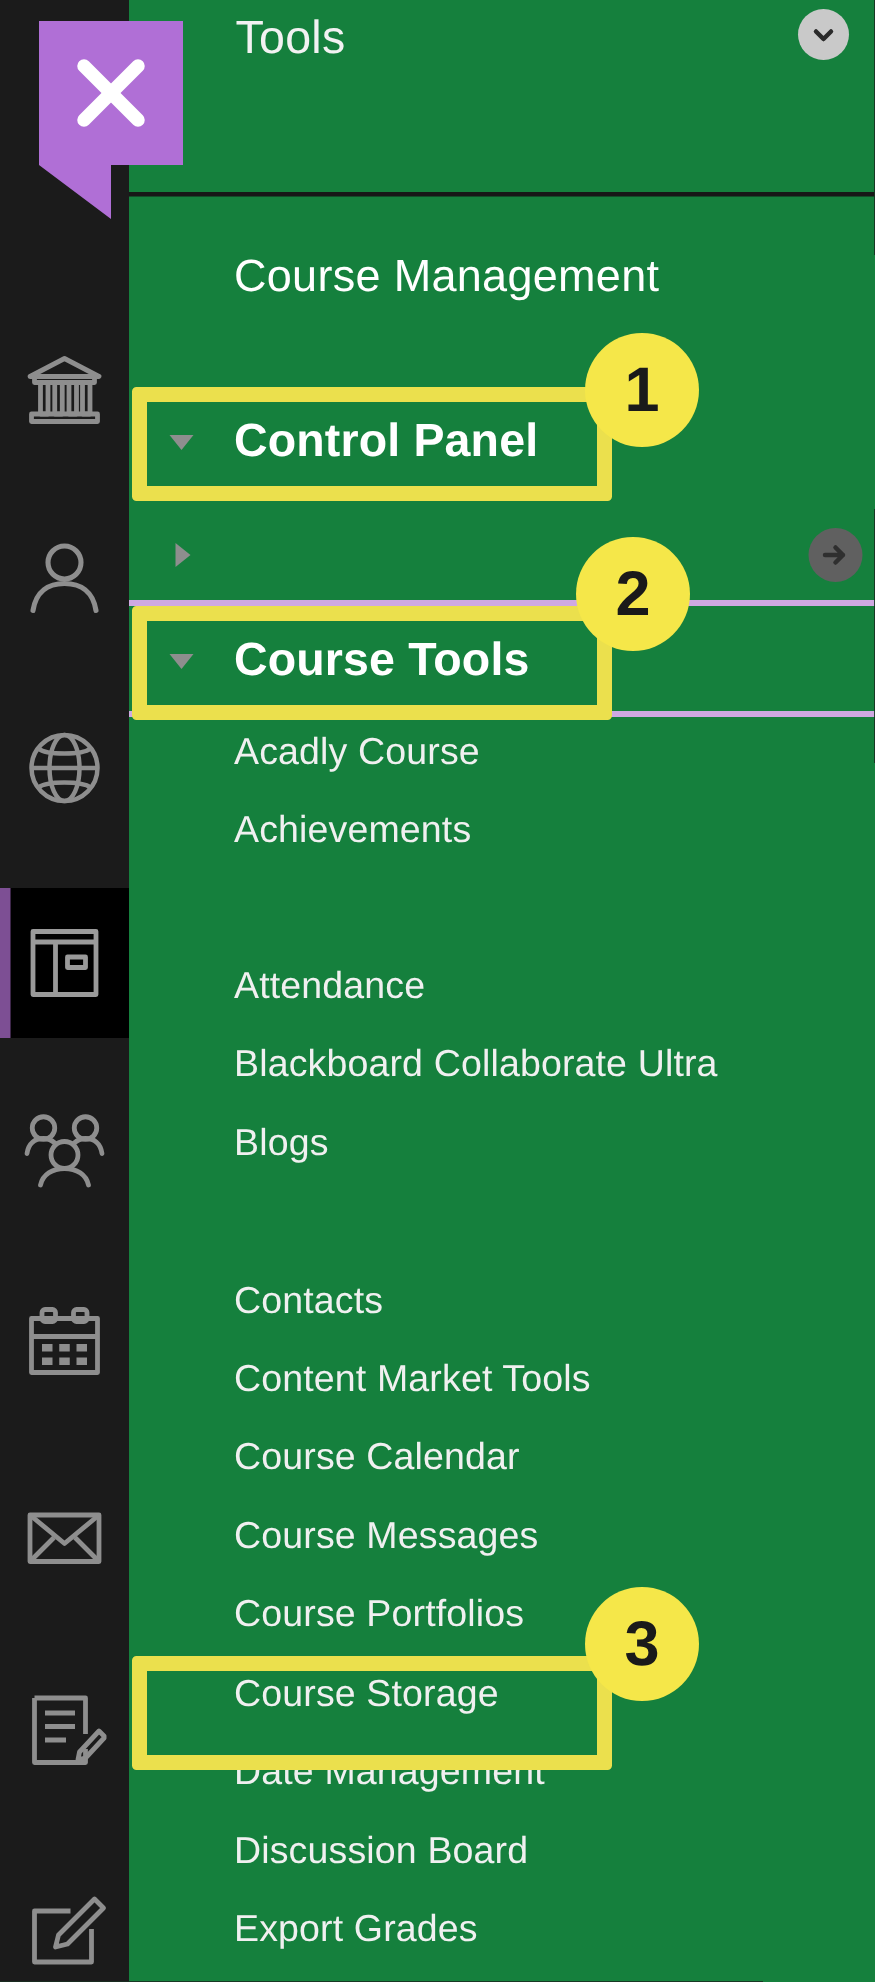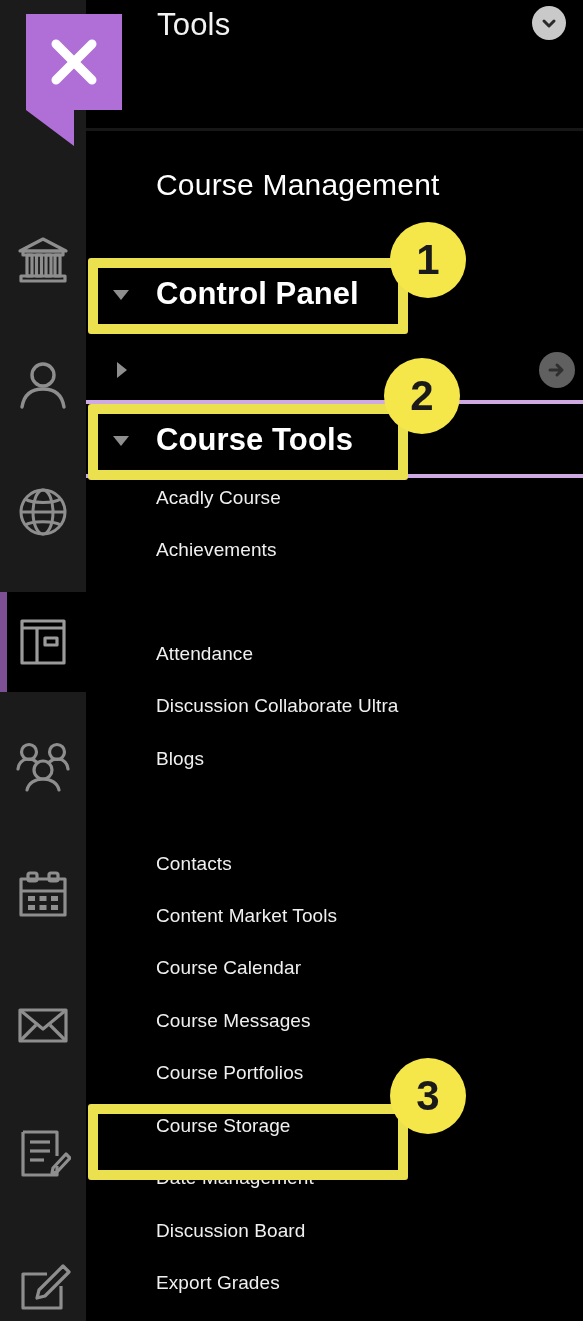--- a/index.html
+++ b/index.html
@@ -63,21 +63,21 @@
     cursor: pointer;
   }
   .close-tab svg { display: block; }
 
   
   .panel {
     position: absolute;
     left: 86px; top: 0;
     width: 497px;
     height: 1321px;
-    background: #000000;
+    background: #15803d;
     z-index: 1;
   }
 
   
   .panel-header {
     position: absolute;
     left: 0; top: 0;
     width: 497px;
     height: 131px;
     border-bottom: 3px solid #171717;
@@ -170,21 +170,21 @@
     width: 497px;
     height: 4px;
     background: #cfa9e2;
     z-index: 3;
   }
 
   
   .leaf {
     position: absolute;
     left: 70px;
-    font-size: 19px;
+    font-size: 25px;
     font-weight: 400;
     color: #f0f0f0;
     white-space: nowrap;
     letter-spacing: 0.1px;
     cursor: pointer;
   }
 
   
   .hl-box {
     position: absolute;
@@ -256,21 +256,21 @@
           </svg>
       </span>
       <span class="group-label">Course Tools</span>
     </div>
 
     <div class="purple-line" style="top:474px"></div>
 
     <div class="leaf" style="top:487px">Acadly Course</div>
     <div class="leaf" style="top:539px">Achievements</div>
     <div class="leaf" style="top:643px">Attendance</div>
-    <div class="leaf" style="top:695px">Discussion Collaborate Ultra</div>
+    <div class="leaf" style="top:695px">Blackboard Collaborate Ultra</div>
     <div class="leaf" style="top:748px">Blogs</div>
     <div class="leaf" style="top:853px">Contacts</div>
     <div class="leaf" style="top:905px">Content Market Tools</div>
     <div class="leaf" style="top:957px">Course Calendar</div>
     <div class="leaf" style="top:1010px">Course Messages</div>
     <div class="leaf" style="top:1062px">Course Portfolios</div>
     <div class="leaf" style="top:1115px">Course Storage</div>
     <div class="leaf" style="top:1167px">Date Management</div>
     <div class="leaf" style="top:1220px">Discussion Board</div>
     <div class="leaf" style="top:1272px">Export Grades</div>

